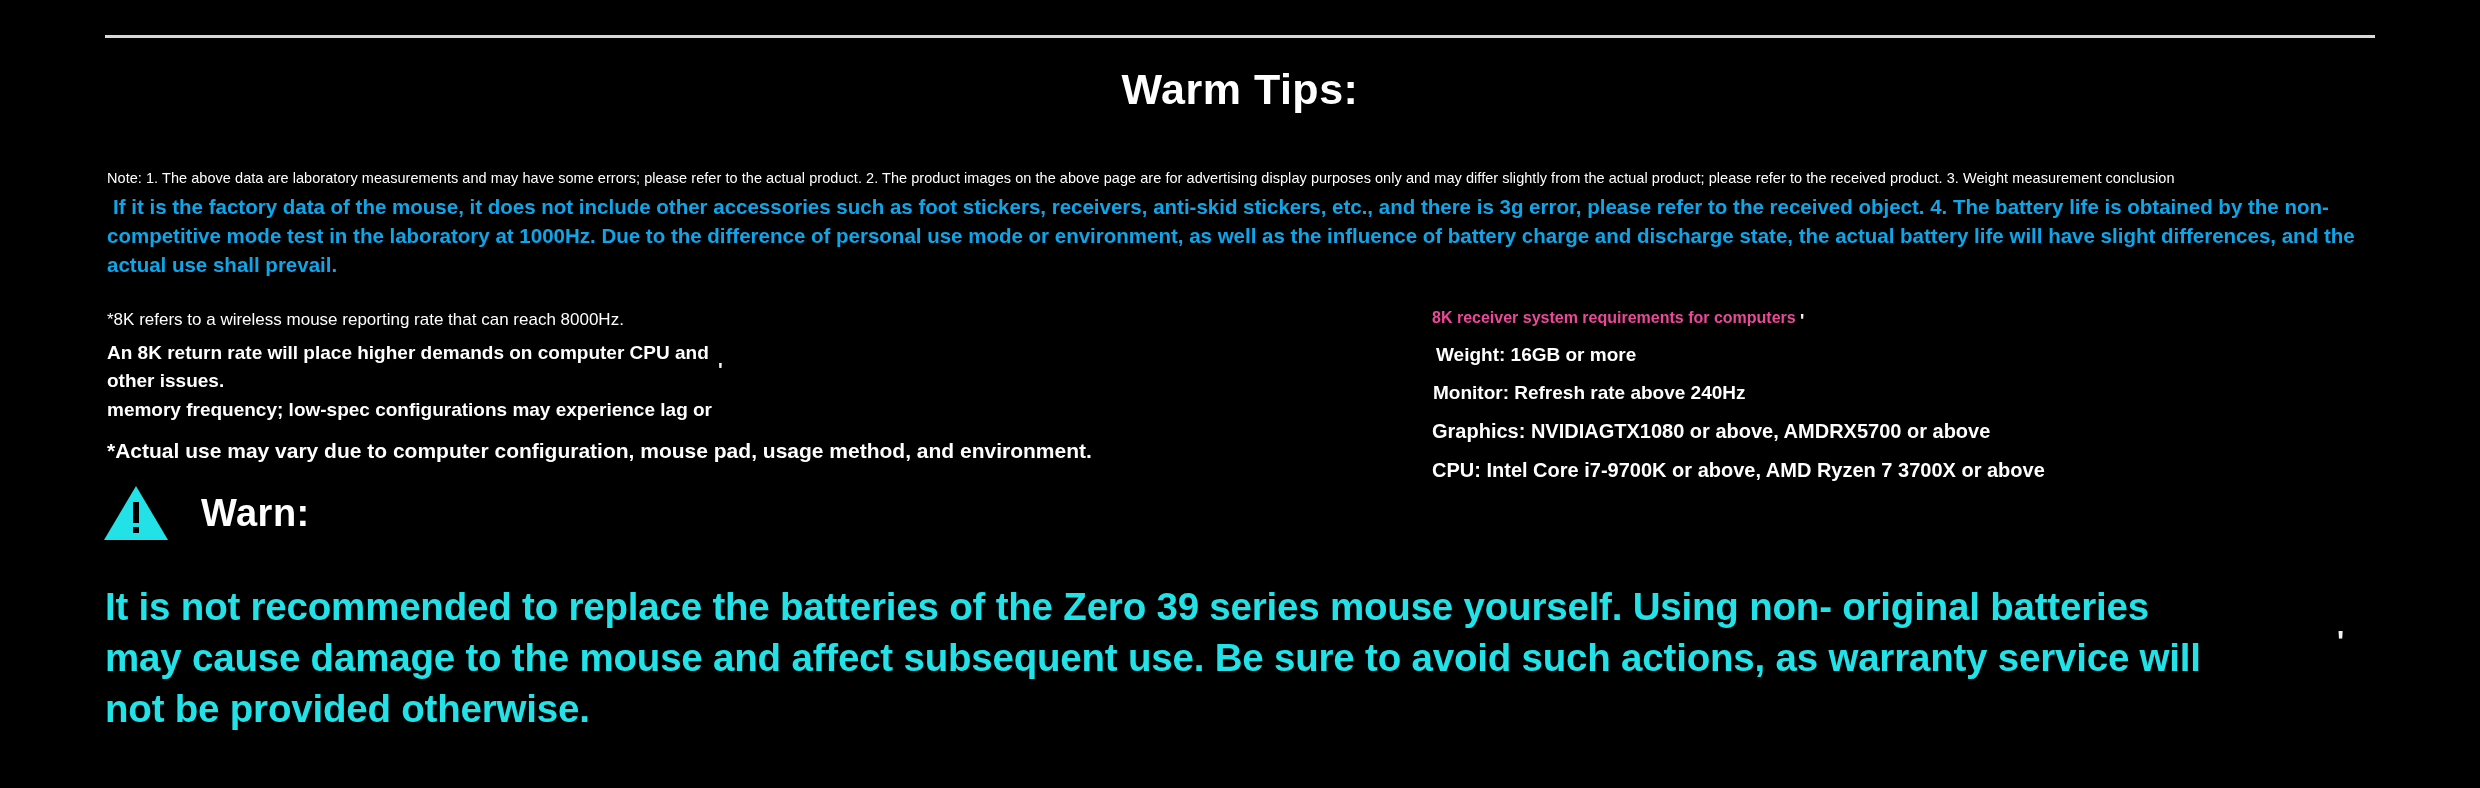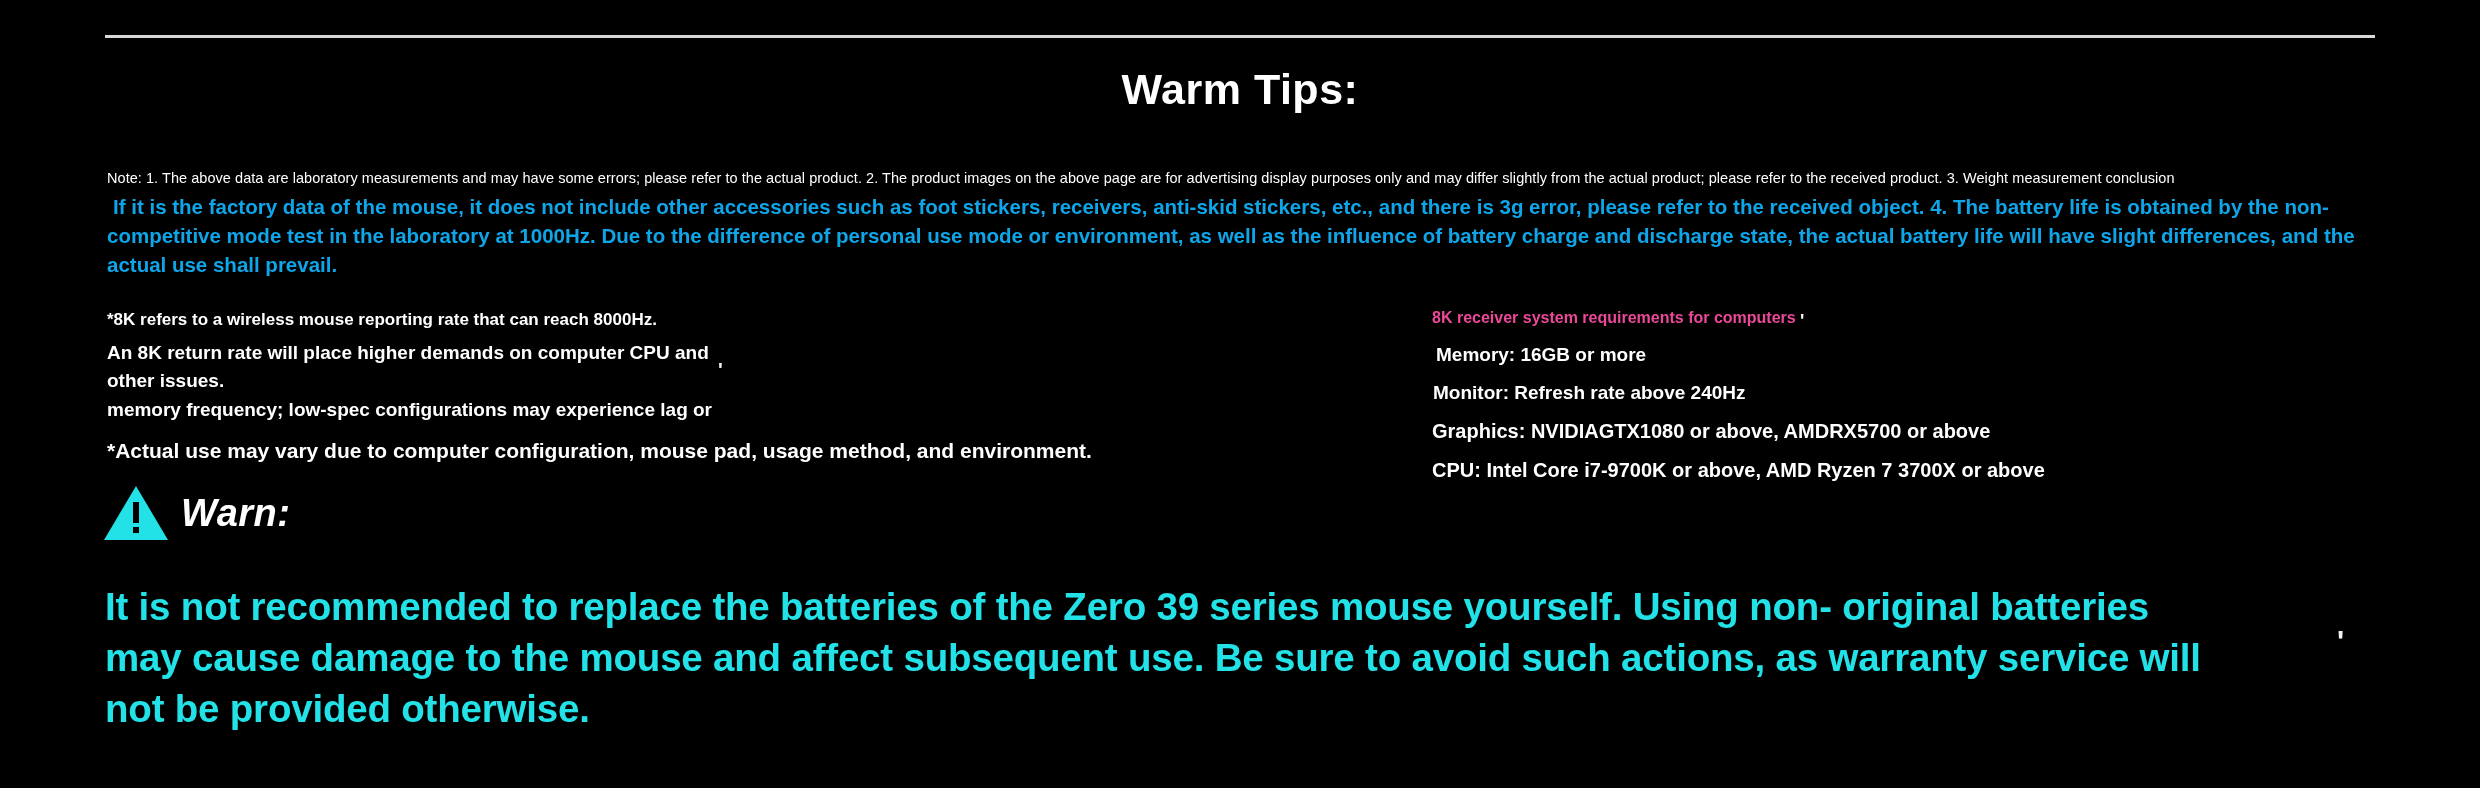--- a/index.html
+++ b/index.html
@@ -66,21 +66,21 @@
     text-indent: 6px;
   }
   .col-left {
     position: absolute;
     left: 107px;
     top: 278px;
     width: 1060px;
   }
   .col-left .line-sm {
     font-size: 17px;
-    font-weight: bold;
+    font-weight: normal;
     color: #ffffff;
     line-height: 1.5;
   }
   .col-left .line-md {
     font-size: 19px;
     font-weight: bold;
     color: #ffffff;
     line-height: 1.5;
     margin-top: 6px;
   }
@@ -128,22 +128,21 @@
     font-weight: bold;
     color: #ffffff;
     margin-top: 16px;
   }
   .warn-row {
     position: absolute;
     left: 103px;
     top: 455px;
     display: flex;
     align-items: center;
-    gap: 12px;
-    font-style: italic;
+    gap: 32px;
   }
   .warn-icon {
     width: 66px;
     height: 58px;
     display: block;
   }
   .warn-label {
     font-size: 38px;
     font-weight: bold;
     color: #ffffff;
@@ -189,21 +188,21 @@
   <div class="col-left">
     <div class="line-sm">*8K refers to a wireless mouse reporting rate that can reach 8000Hz.</div>
     <div class="line-md">An 8K return rate will place higher demands on computer CPU and</div>
     <div class="line-md" style="margin-top:0">other issues.</div>
     <div class="line-md" style="margin-top:0">memory frequency; low-spec configurations may experience lag or</div>
     <div class="line-lg">*Actual use may vary due to computer configuration, mouse pad, usage method, and environment.</div>
   </div>
 
   <div class="col-right">
     <div class="req-head">8K receiver system requirements for computers</div>
-    <div class="req-1">Memory: 16GB or more</div>
+    <div class="req-1">Weight: 16GB or more</div>
     <div class="req-2">Monitor: Refresh rate above 240Hz</div>
     <div class="req-3">Graphics: NVIDIAGTX1080 or above, AMDRX5700 or above</div>
     <div class="req-4">CPU: Intel Core i7-9700K or above, AMD Ryzen 7 3700X or above</div>
   </div>
 
   <div class="warn-row">
     <span>
       <svg class="warn-icon" viewBox="0 0 66 58" xmlns="http://www.w3.org/2000/svg">
         <polygon points="33,2 65,56 1,56" fill="#22e2e8"></polygon>
         <rect x="30" y="18" width="6" height="21" fill="#000000"></rect>

